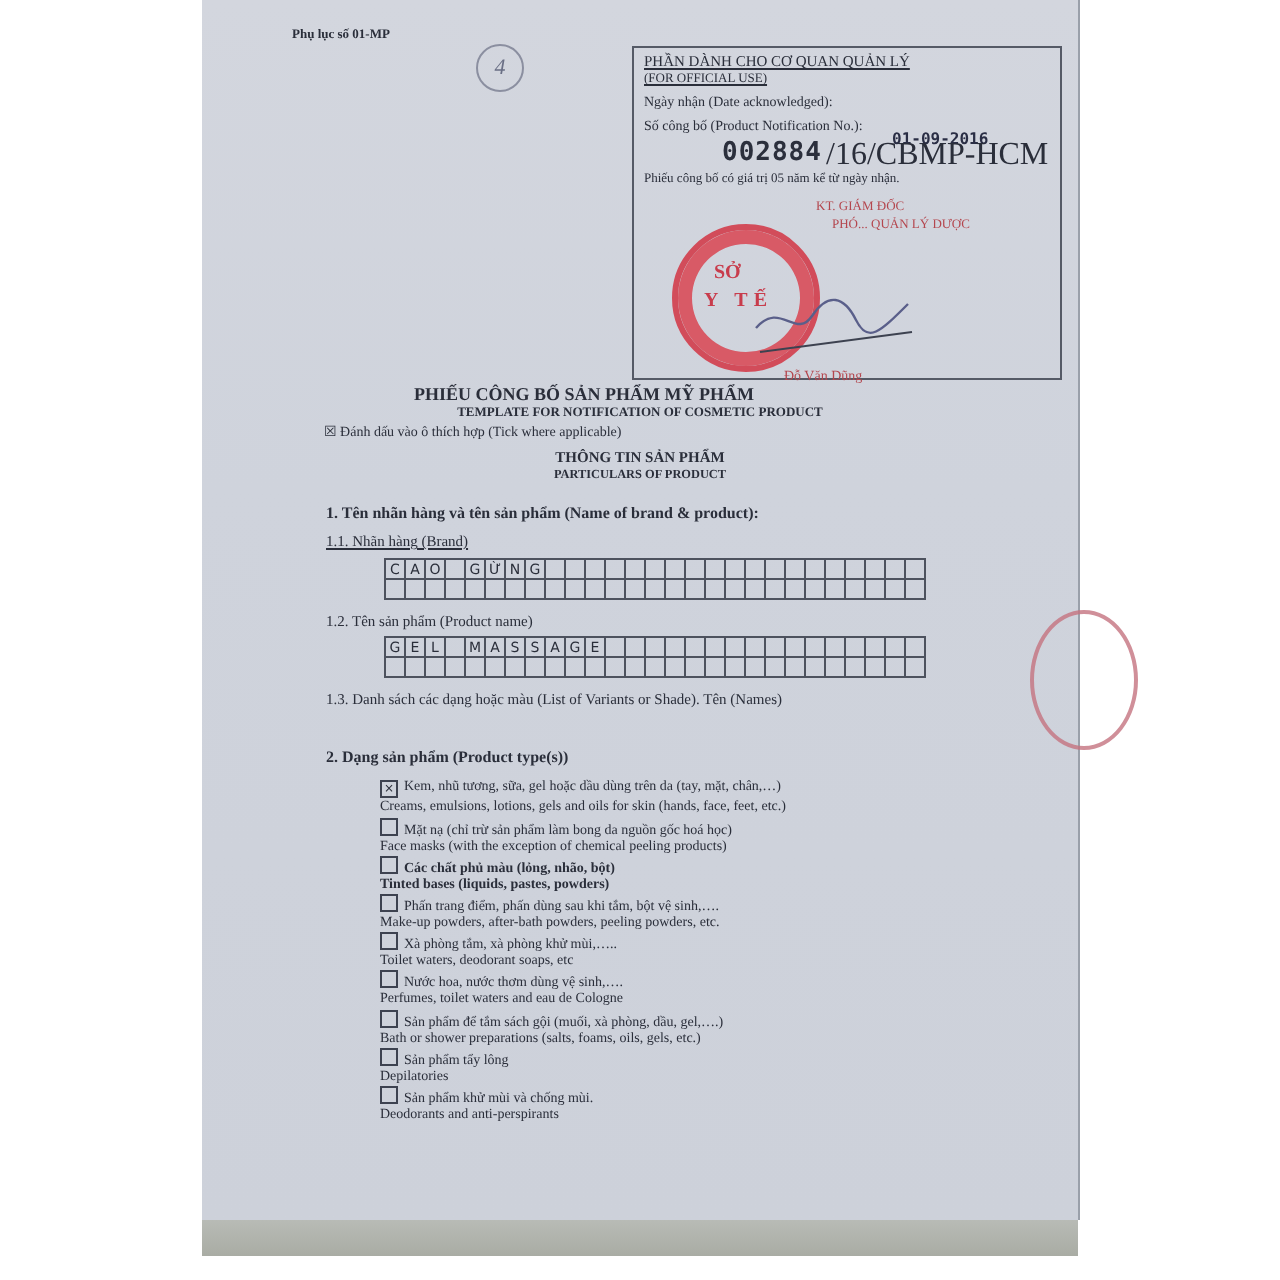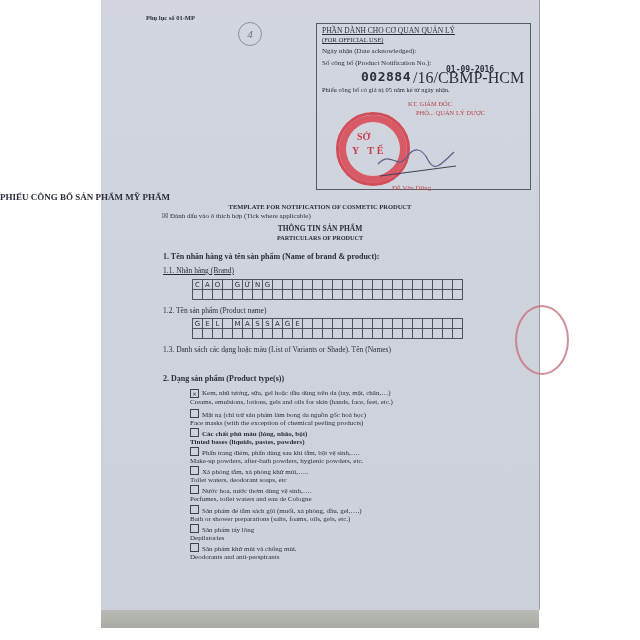--- a/index.html
+++ b/index.html
@@ -25,21 +25,21 @@
   .ob-valid { left:322px; top:86px; font-size:6.5px; }
   .ob-director1 { left:408px; top:100px; font-size:6.5px; color:#b4464e; }
   .ob-director2 { left:416px; top:109px; font-size:6.5px; color:#b4464e; }
   .ob-signer { left:392px; top:172px; font-size:7px; color:#b4464e;margin-top:12px; }
   .stamp { left:336px; top:112px; width:68px; height:68px; border:3px solid #d24c5a; border-radius:50%;
            box-shadow: inset 0 0 0 6px transparent, inset 0 0 0 7px #d85a66; }
   .stamp-text1 { left:357px; top:131px; font-size:10px; font-weight:bold; color:#c83c4c; }
   .stamp-text2 { left:352px; top:145px; font-size:10px; font-weight:bold; color:#c83c4c; letter-spacing:3px; }
   .side-stamp { left:515px; top:305px; width:50px; height:66px; border:2px solid #c4737f; border-radius:50%; opacity:0.8; }
   .sig { left:370px; top:140px; width:90px; height:40px; }
-  .form-title { left:0; width:584px; top:192px; text-align:left; font-size:9px; font-weight:bold; }
+  .form-title { left:0; width:584px; top:192px; text-align:center; font-size:9px; font-weight:bold; }
   .form-subtitle { left:0; width:640px; top:203px; text-align:center; font-size:6.5px; font-weight:bold; }
   .tick-note { left:162px; top:212px; font-size:7px; }
   .sec-title { left:0; width:640px; top:224px; text-align:center; font-size:7.5px; font-weight:bold; }
   .sec-subtitle { left:0; width:640px; top:234px; text-align:center; font-size:6.2px; font-weight:bold; }
   .h1 { left:163px; top:252px; font-size:8px; font-weight:bold; }
   .h11 { left:163px; top:266px; font-size:7.5px;text-decoration:underline; }
   .h12 { left:163px; top:306px; font-size:7.5px; }
   .h13 { left:163px; top:345px; font-size:7.5px; }
   .h2 { left:163px; top:374px; font-size:8px; font-weight:bold; }
   .grid { position:absolute; display:grid; grid-template-columns: repeat(27, 10px); grid-auto-rows: 10px;
@@ -207,19 +207,19 @@
     <div class="cell"></div>
     <div class="cell"></div>
   </div>
 <div class="abs h13">1.3. Danh sách các dạng hoặc màu (List of Variants or Shade). Tên (Names)</div>
 
 <div class="abs h2">2. Dạng sản phẩm (Product type(s))</div>
 <div id="ptypes">
     <div class="ptype" style="top: 389px;"><span class="cb">×</span><span>Kem, nhũ tương, sữa, gel hoặc dầu dùng trên da (tay, mặt, chân,…)</span><span class="en">Creams, emulsions, lotions, gels and oils for skin (hands, face, feet, etc.)</span></div>
     <div class="ptype" style="top: 409px;"><span class="cb"></span><span>Mặt nạ (chỉ trừ sản phẩm làm bong da nguồn gốc hoá học)</span><span class="en">Face masks (with the exception of chemical peeling products)</span></div>
     <div class="ptype" style="top: 428px; font-weight: bold;"><span class="cb"></span><span>Các chất phủ màu (lỏng, nhão, bột)</span><span class="en">Tinted bases (liquids, pastes, powders)</span></div>
-    <div class="ptype" style="top: 447px;"><span class="cb"></span><span>Phấn trang điểm, phấn dùng sau khi tắm, bột vệ sinh,….</span><span class="en">Make-up powders, after-bath powders, hygienic powders, etc.</span></div>
+    <div class="ptype" style="top: 447px;"><span class="cb"></span><span>Phấn trang điểm, phấn dùng sau khi tắm, bột vệ sinh,….</span><span class="en">Make-up powders, after-bath powders, peeling powders, etc.</span></div>
     <div class="ptype" style="top: 466px;"><span class="cb"></span><span>Xà phòng tắm, xà phòng khử mùi,…..</span><span class="en">Toilet waters, deodorant soaps, etc</span></div>
     <div class="ptype" style="top: 485px;"><span class="cb"></span><span>Nước hoa, nước thơm dùng vệ sinh,….</span><span class="en">Perfumes, toilet waters and eau de Cologne</span></div>
     <div class="ptype" style="top: 505px;"><span class="cb"></span><span>Sản phẩm để tắm sách gội (muối, xà phòng, dầu, gel,….)</span><span class="en">Bath or shower preparations (salts, foams, oils, gels, etc.)</span></div>
     <div class="ptype" style="top: 524px;"><span class="cb"></span><span>Sản phẩm tẩy lông</span><span class="en">Depilatories</span></div>
     <div class="ptype" style="top: 543px;"><span class="cb"></span><span>Sản phẩm khử mùi và chống mùi.</span><span class="en">Deodorants and anti-perspirants</span></div>
   </div>
 
 </body></html>

